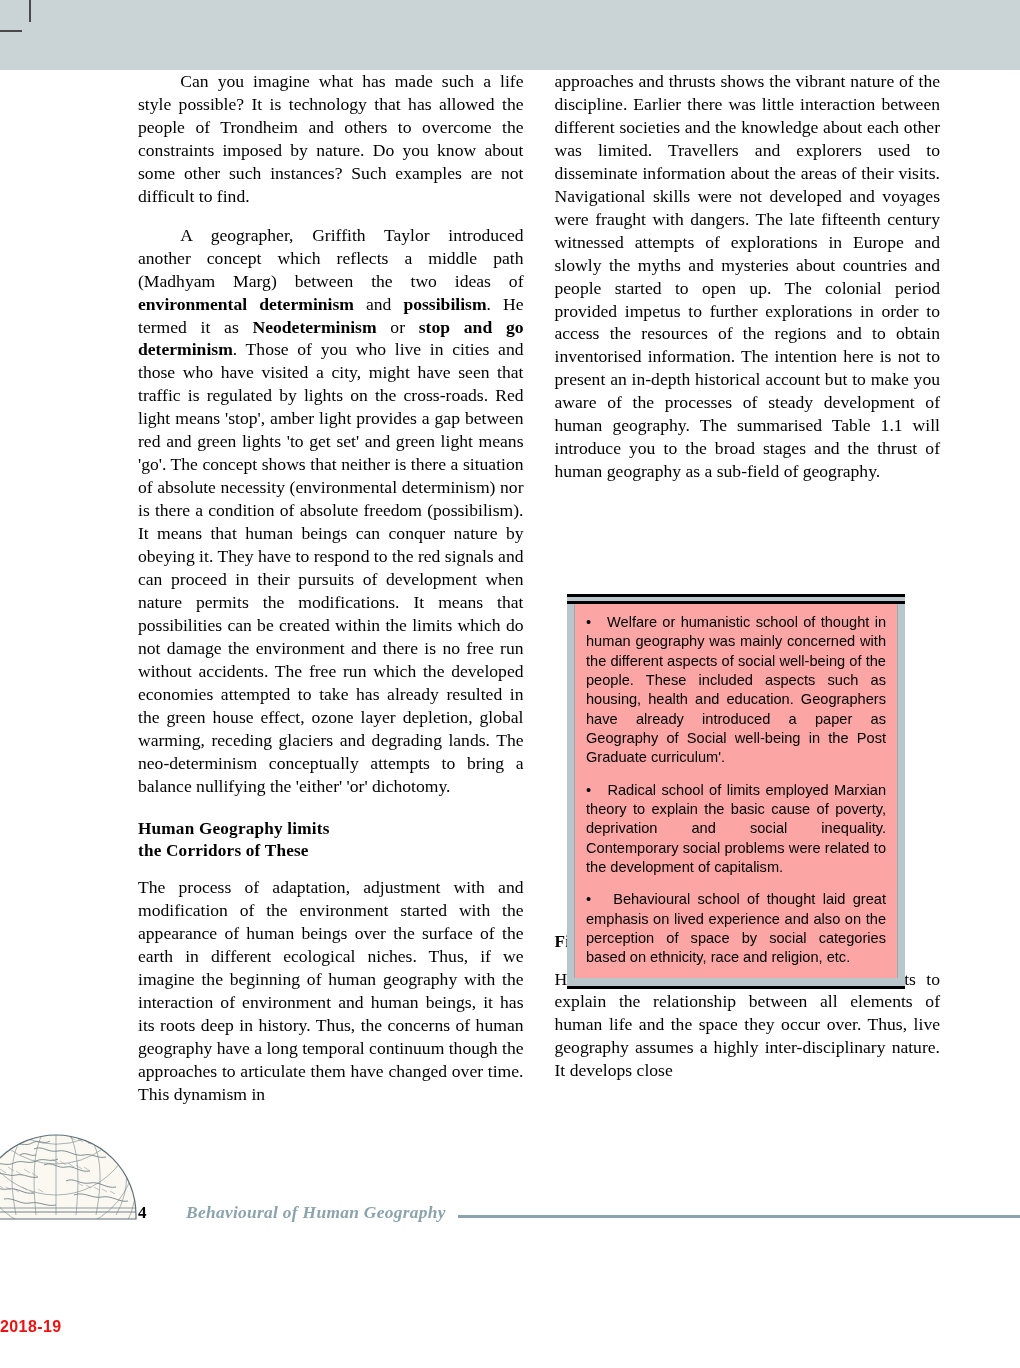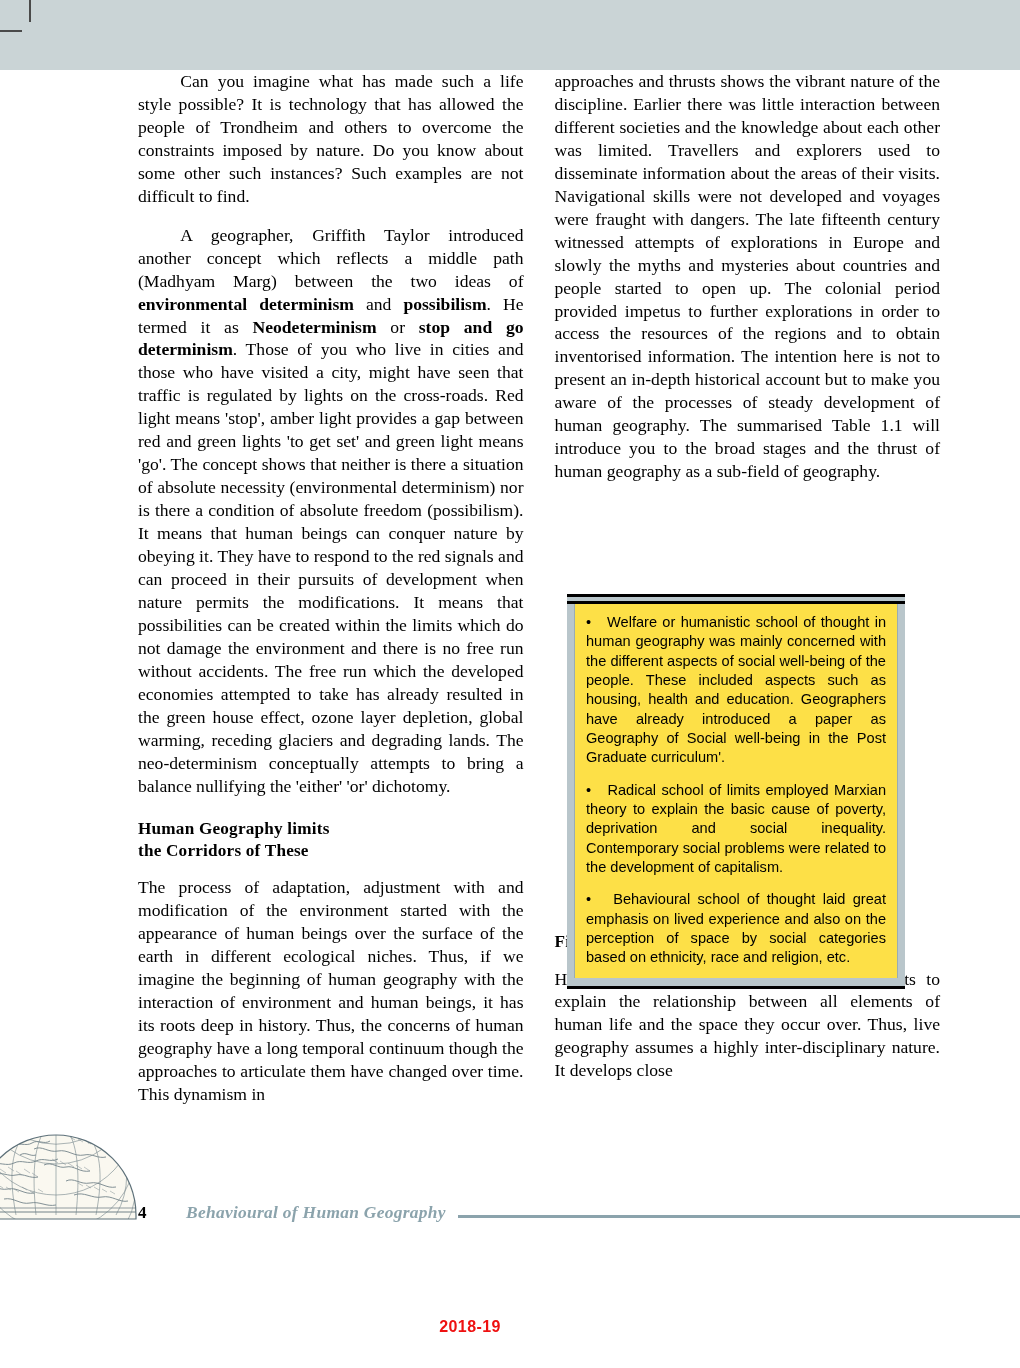--- a/index.html
+++ b/index.html
@@ -88,21 +88,21 @@
   #note-box .band-top {
     height: 4px;
     background: #b9c6cb;
     border-bottom: 3px solid #000000;
   }
   #note-box .band-bottom {
     height: 8px;
     background: #b9c6cb;
   }
   #note-box .inner {
-    background: #fde047;
+    background: #fca5a5;
     margin: 0 7px;
     padding: 9px 11px 10px 11px;
     border-left: 1px solid #9aacb2;
     border-right: 1px solid #9aacb2;
   }
   .bullet-item {
     font-family: "Liberation Sans", "DejaVu Sans", sans-serif;
     font-size: 14.6px;
     line-height: 1.325;
     text-align: justify;
@@ -144,21 +144,20 @@
     margin-left: 12px;
     margin-top: 8px;
   }
 
   
   #year-stamp {
     position: absolute;
     left: 0;
     top: 1318px;
     width: 940px;
-    text-align: center;
     font-family: "Liberation Sans", "DejaVu Sans", sans-serif;
     font-weight: bold;
     font-size: 16px;
     color: #ee1111;
     letter-spacing: 0.4px;
   }
 
   
   #globe-deco {
     position: absolute;

